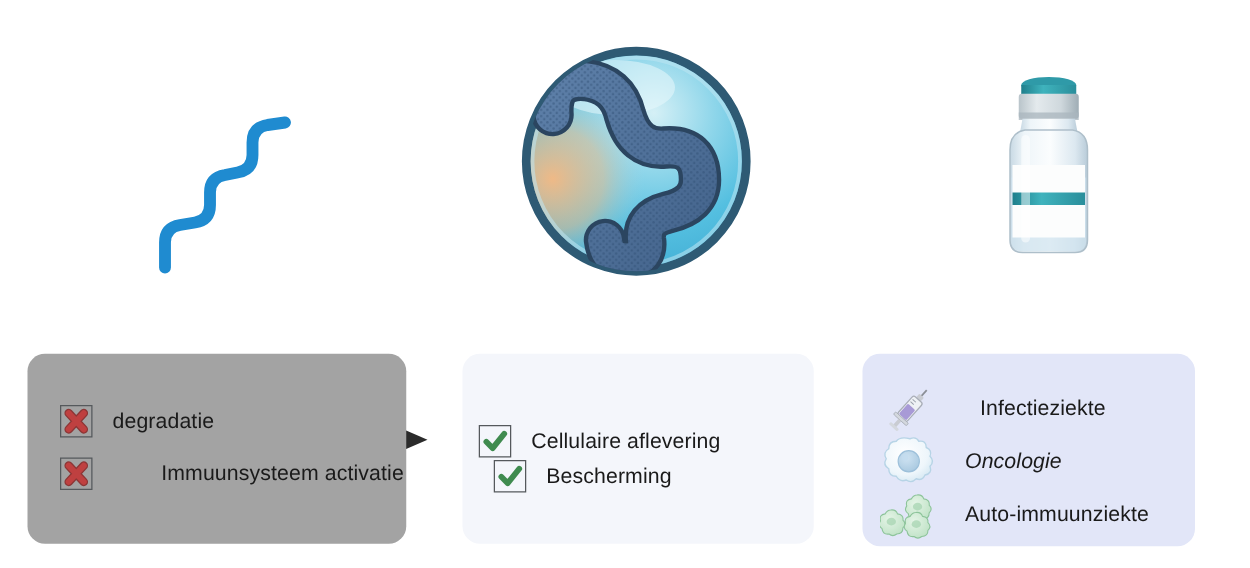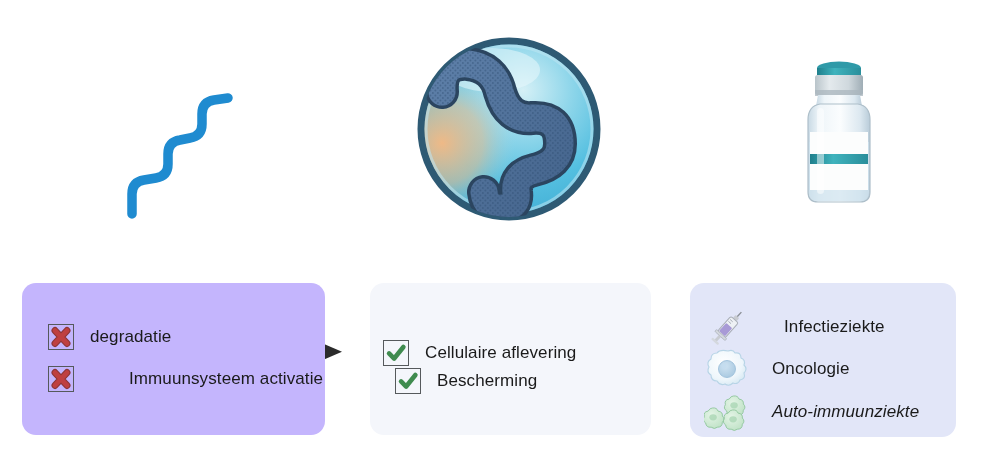--- a/index.html
+++ b/index.html
@@ -39,21 +39,21 @@
   
   .panel {
     position: absolute;
     border-radius: 14px;
     box-sizing: border-box;
   }
 
   #panel-problems {
     left: 22px; top: 283px;
     width: 303px; height: 152px;
-    background: #c4b5fd;
+    background: #a3a3a3;
   }
   #panel-benefits {
     left: 370px; top: 283px;
     width: 281px; height: 152px;
     background: #f4f6fb;
   }
   #panel-applications {
     left: 690px; top: 283px;
     width: 266px; height: 154px;
     background: #e2e6f8;
@@ -93,22 +93,22 @@
   .row-label {
     font-size: 17px;
     letter-spacing: 0.1px;
     margin-left: 16px;
     color: #1a1a1a;
   }
 
   
   #panel-applications .row { left: 14px; height: 44px; }
   #panel-applications .row:nth-child(1) { top: 22px; gap: 12px; }
-  #panel-applications .row:nth-child(2) { top: 64px; }
-  #panel-applications .row:nth-child(3) { top: 107px; font-style: italic; }
+  #panel-applications .row:nth-child(2) { top: 64px; font-style: italic; }
+  #panel-applications .row:nth-child(3) { top: 107px; }
 
   .app-icon {
     width: 48px; height: 44px;
     flex: 0 0 auto;
     display: block;
   }
   #panel-applications .row-label {
     margin-left: 20px;
     font-size: 17px;
   }

